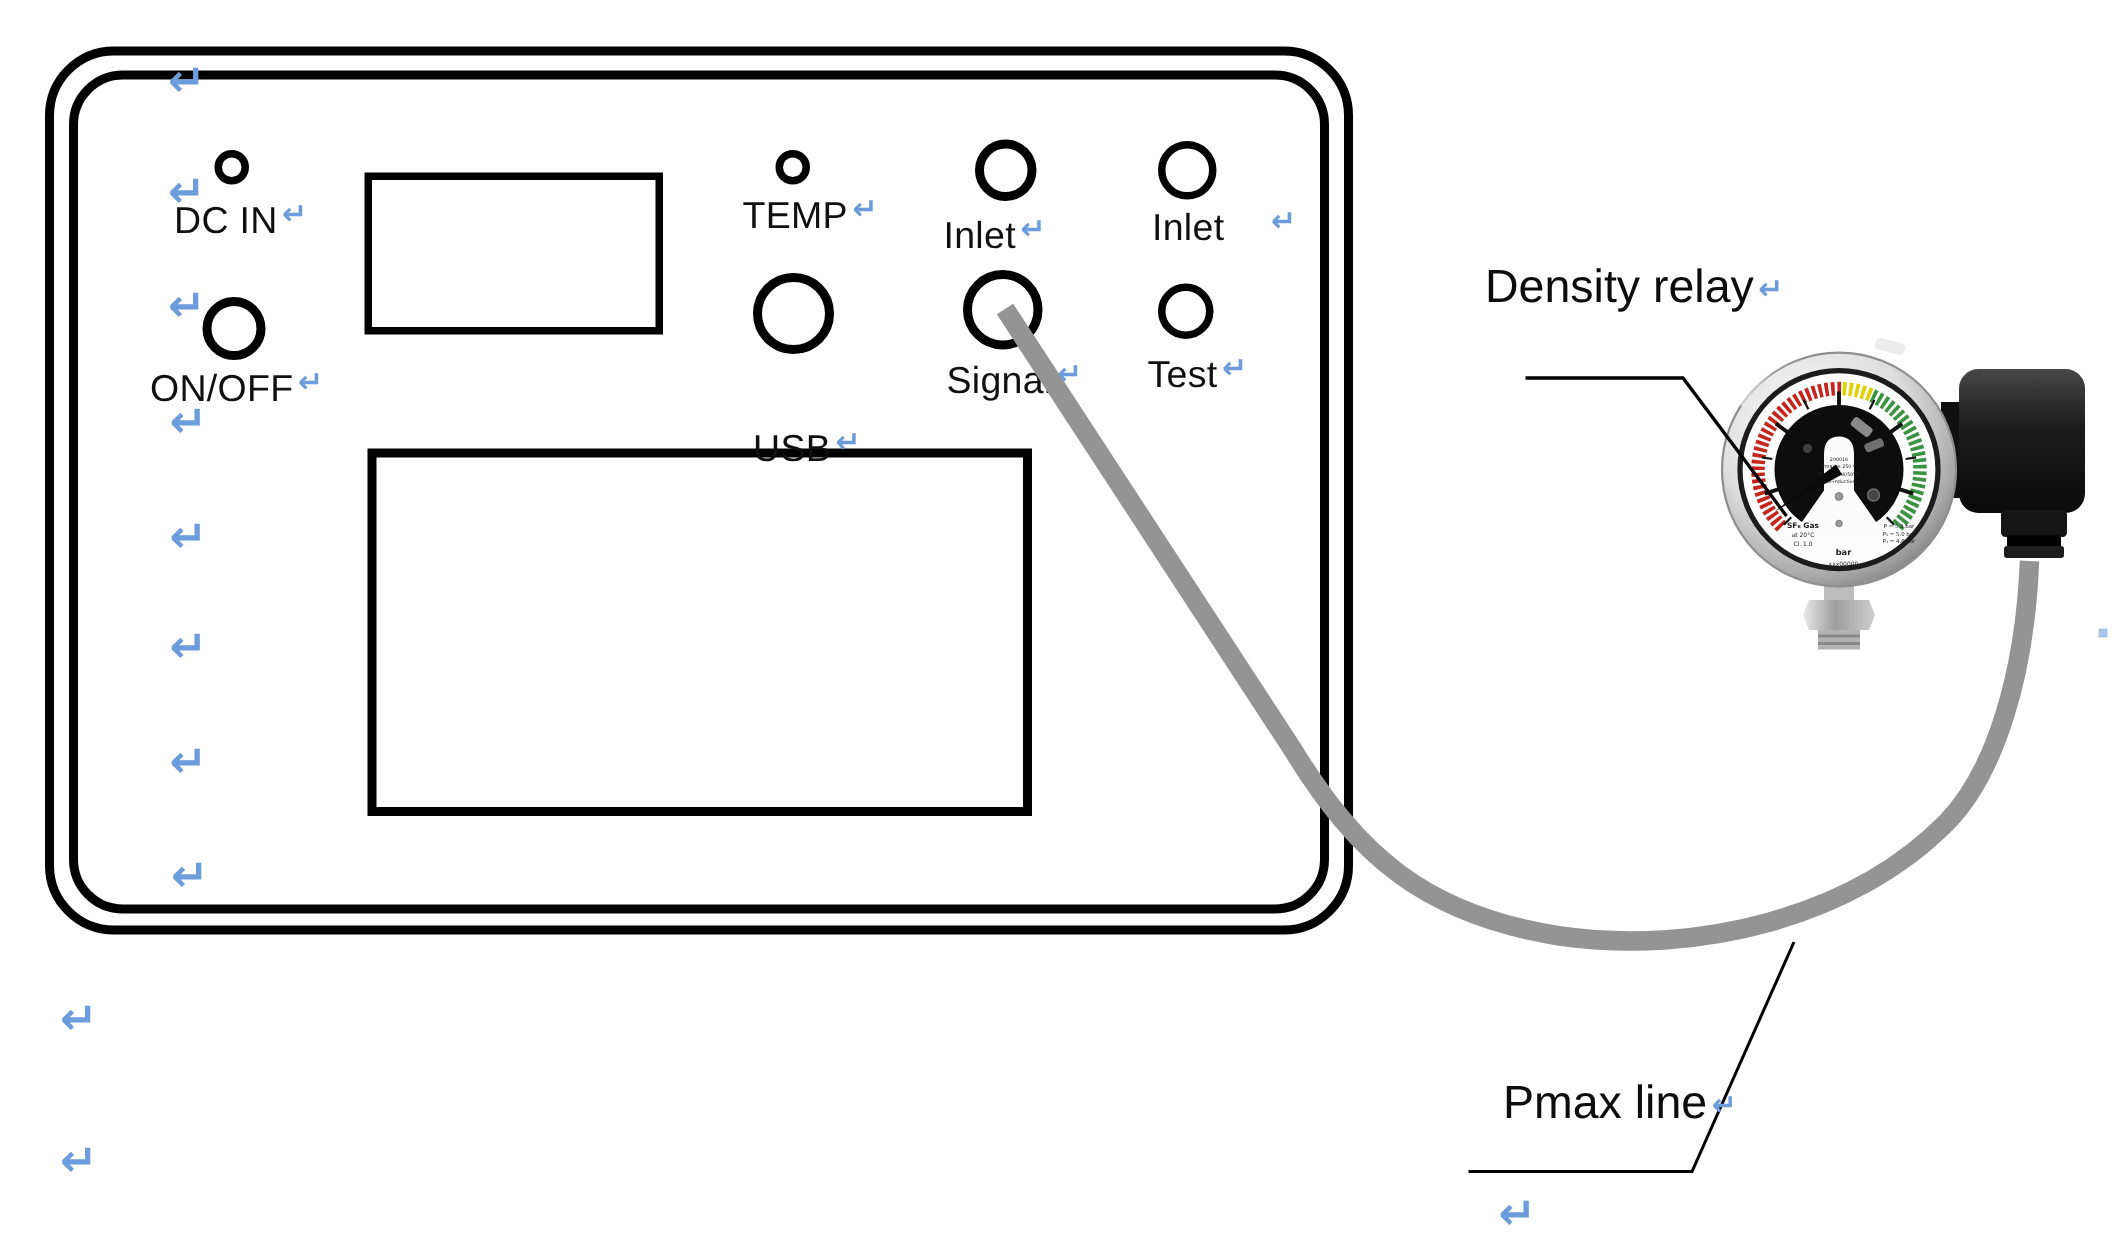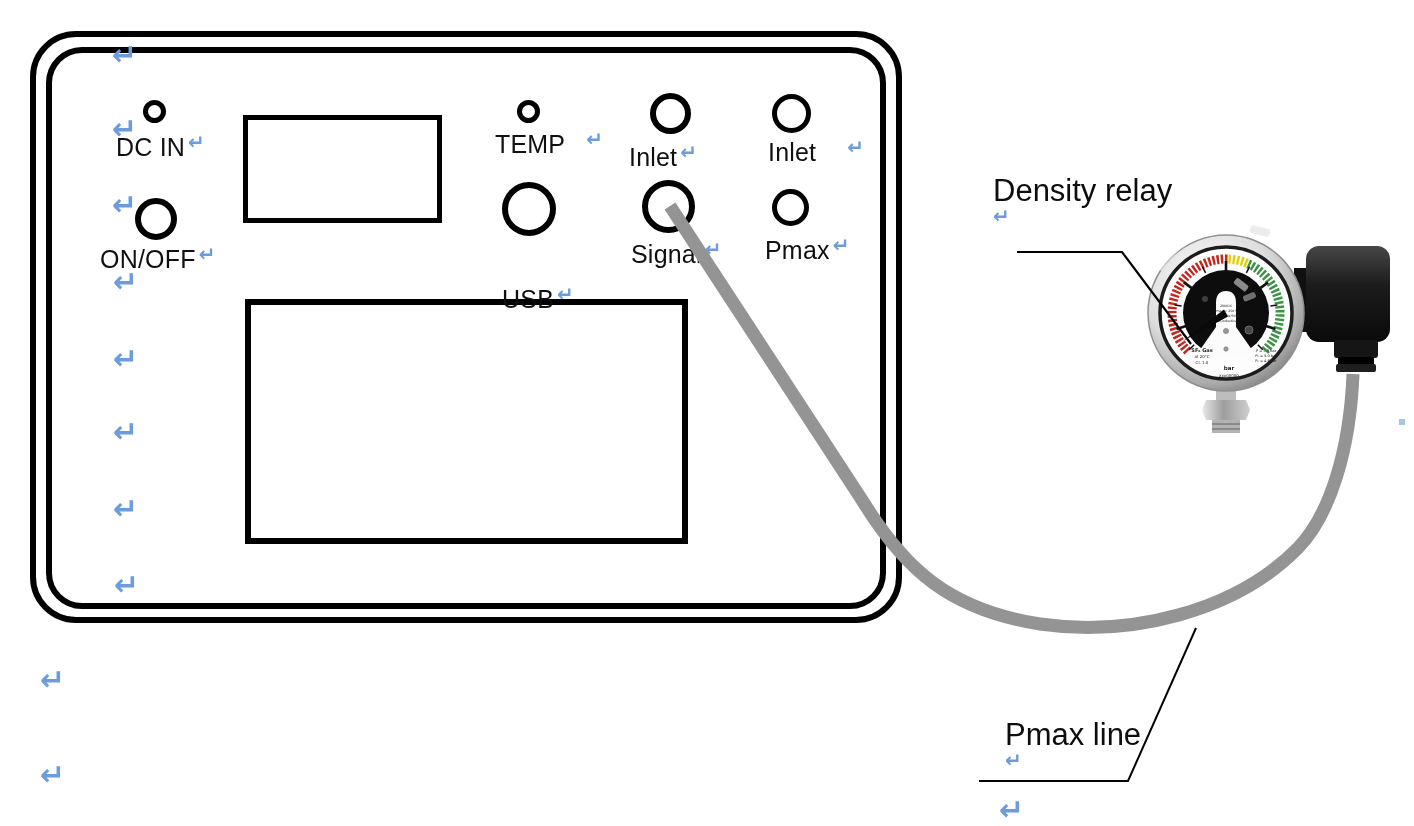--- a/index.html
+++ b/index.html
@@ -8,21 +8,21 @@
         font-family:"Liberation Sans",sans-serif;color:#151515;}
   .abs{position:absolute;}
   
   .panel-outer{left:30px;top:31px;width:872px;height:592px;border:6px solid #000;border-radius:46px;}
   .panel-inner{left:46px;top:47px;width:840px;height:562px;border:6px solid #000;border-radius:36px;}
   .circle{border-radius:50%;border:6px solid #000;background:#fff;}
   .circle.thin{border-width:5px;}
   .screen{border:5px solid #000;background:#fff;}
   .screen.big{border-width:6px;}
   .plabel{font-size:25px;line-height:1.05;letter-spacing:.2px;color:#101010;white-space:nowrap;display:flex;align-items:flex-start;}
-  .anlabel{font-size:31px;line-height:1.05;color:#0d0d0d;white-space:nowrap;display:flex;align-items:baseline;flex-direction:column;}
+  .anlabel{font-size:31px;line-height:1.05;color:#0d0d0d;white-space:nowrap;display:flex;align-items:baseline;}
   .pmark{font-family:"DejaVu Sans",sans-serif;font-weight:700;color:#6c9cdb;line-height:1;}
   .pmark.big{font-size:30px;}
   .pmark.inline{font-size:20px;margin-left:3px;transform:translateY(-2px);}
   svg{display:block;}
 </style>
 </head>
 <body>
 
 <div id="page">
 
@@ -42,42 +42,42 @@
   <div class="abs circle thin" style="left:772px;top:189px;width:37px;height:37px;"></div>
 
   <div class="abs plabel" style="left:116px;top:134px;">
     <span>DC IN</span>
       <span class="pmark inline">↵</span>
   </div>
   <div class="abs plabel" style="left:100px;top:246px;">
     <span>ON/OFF</span>
       <span class="pmark inline">↵</span>
   </div>
-  <div class="abs plabel" style="left:495px;top:131px;gap:18px;">
+  <div class="abs plabel" style="left:495px;top:131px;">
     <span>TEMP</span>
       <span class="pmark inline">↵</span>
   </div>
   <div class="abs plabel" style="left:502px;top:246px;margin-top:40px;">
     <span>USB</span>
       <span class="pmark inline">↵</span>
   </div>
   <div class="abs plabel" style="left:629px;top:144px;">
     <span>Inlet</span>
       <span class="pmark inline">↵</span>
   </div>
   <div class="abs plabel" style="left:631px;top:241px;">
     <span>Signal</span>
       <span class="pmark inline">↵</span>
   </div>
   <div class="abs plabel" style="left:768px;top:139px;gap:28px;">
     <span>Inlet</span>
       <span class="pmark inline">↵</span>
   </div>
   <div class="abs plabel" style="left:765px;top:237px;">
-    <span>Pmax</span>
+    <span>Test</span>
       <span class="pmark inline">↵</span>
   </div>
 
   <span class="abs pmark big" style="left:112px;top:40px;">↵</span>
   <span class="abs pmark big" style="left:112px;top:114px;">↵</span>
   <span class="abs pmark big" style="left:112px;top:190px;">↵</span>
   <span class="abs pmark big" style="left:113px;top:267px;">↵</span>
   <span class="abs pmark big" style="left:113px;top:344px;">↵</span>
   <span class="abs pmark big" style="left:113px;top:417px;">↵</span>
   <span class="abs pmark big" style="left:113px;top:494px;">↵</span>

